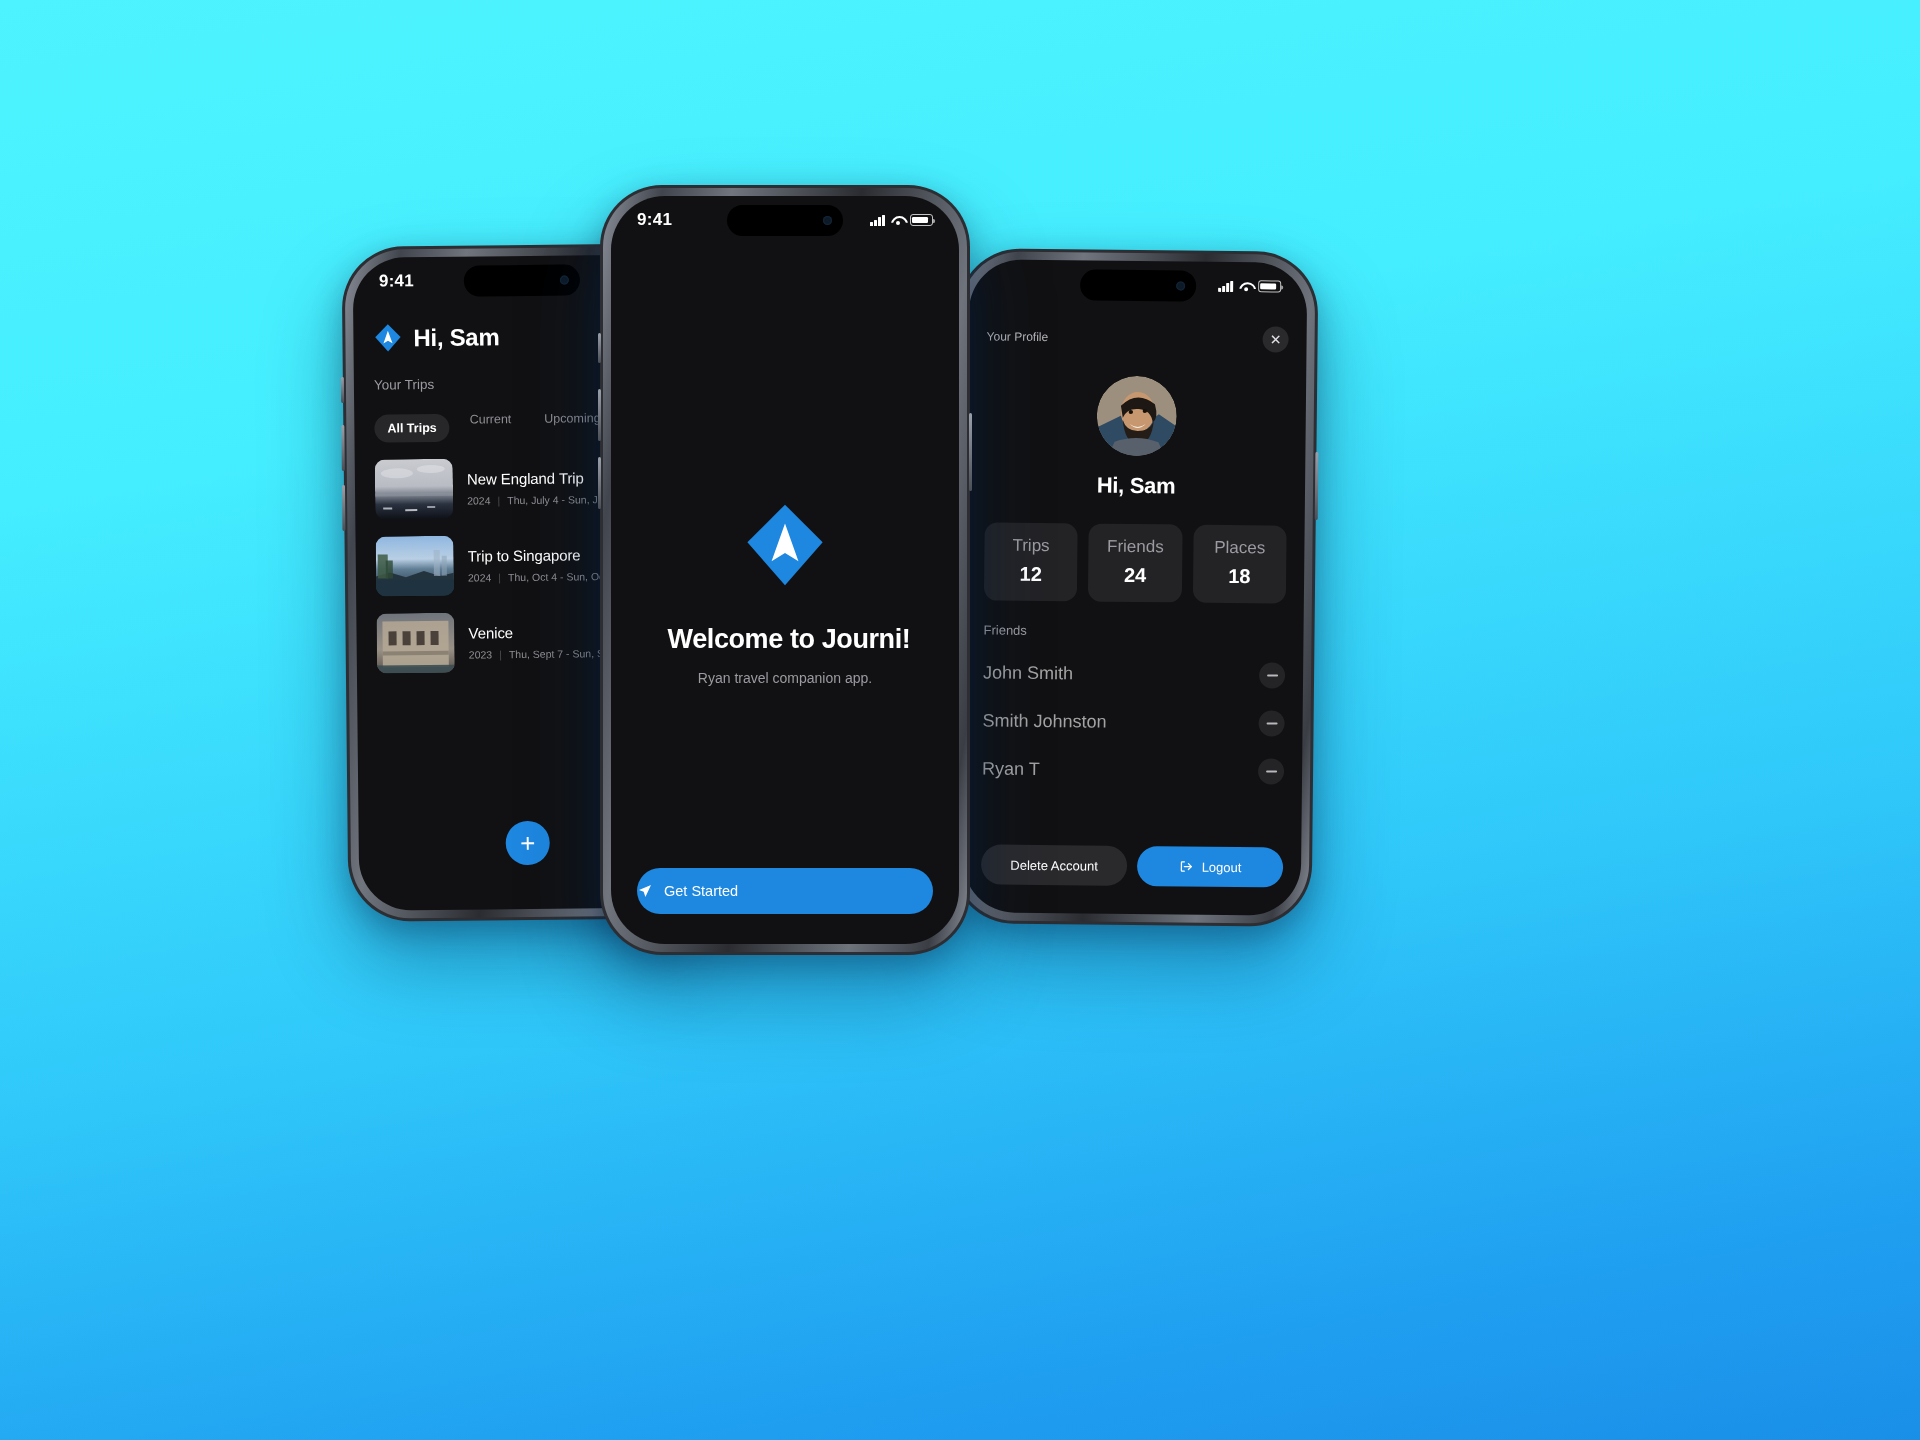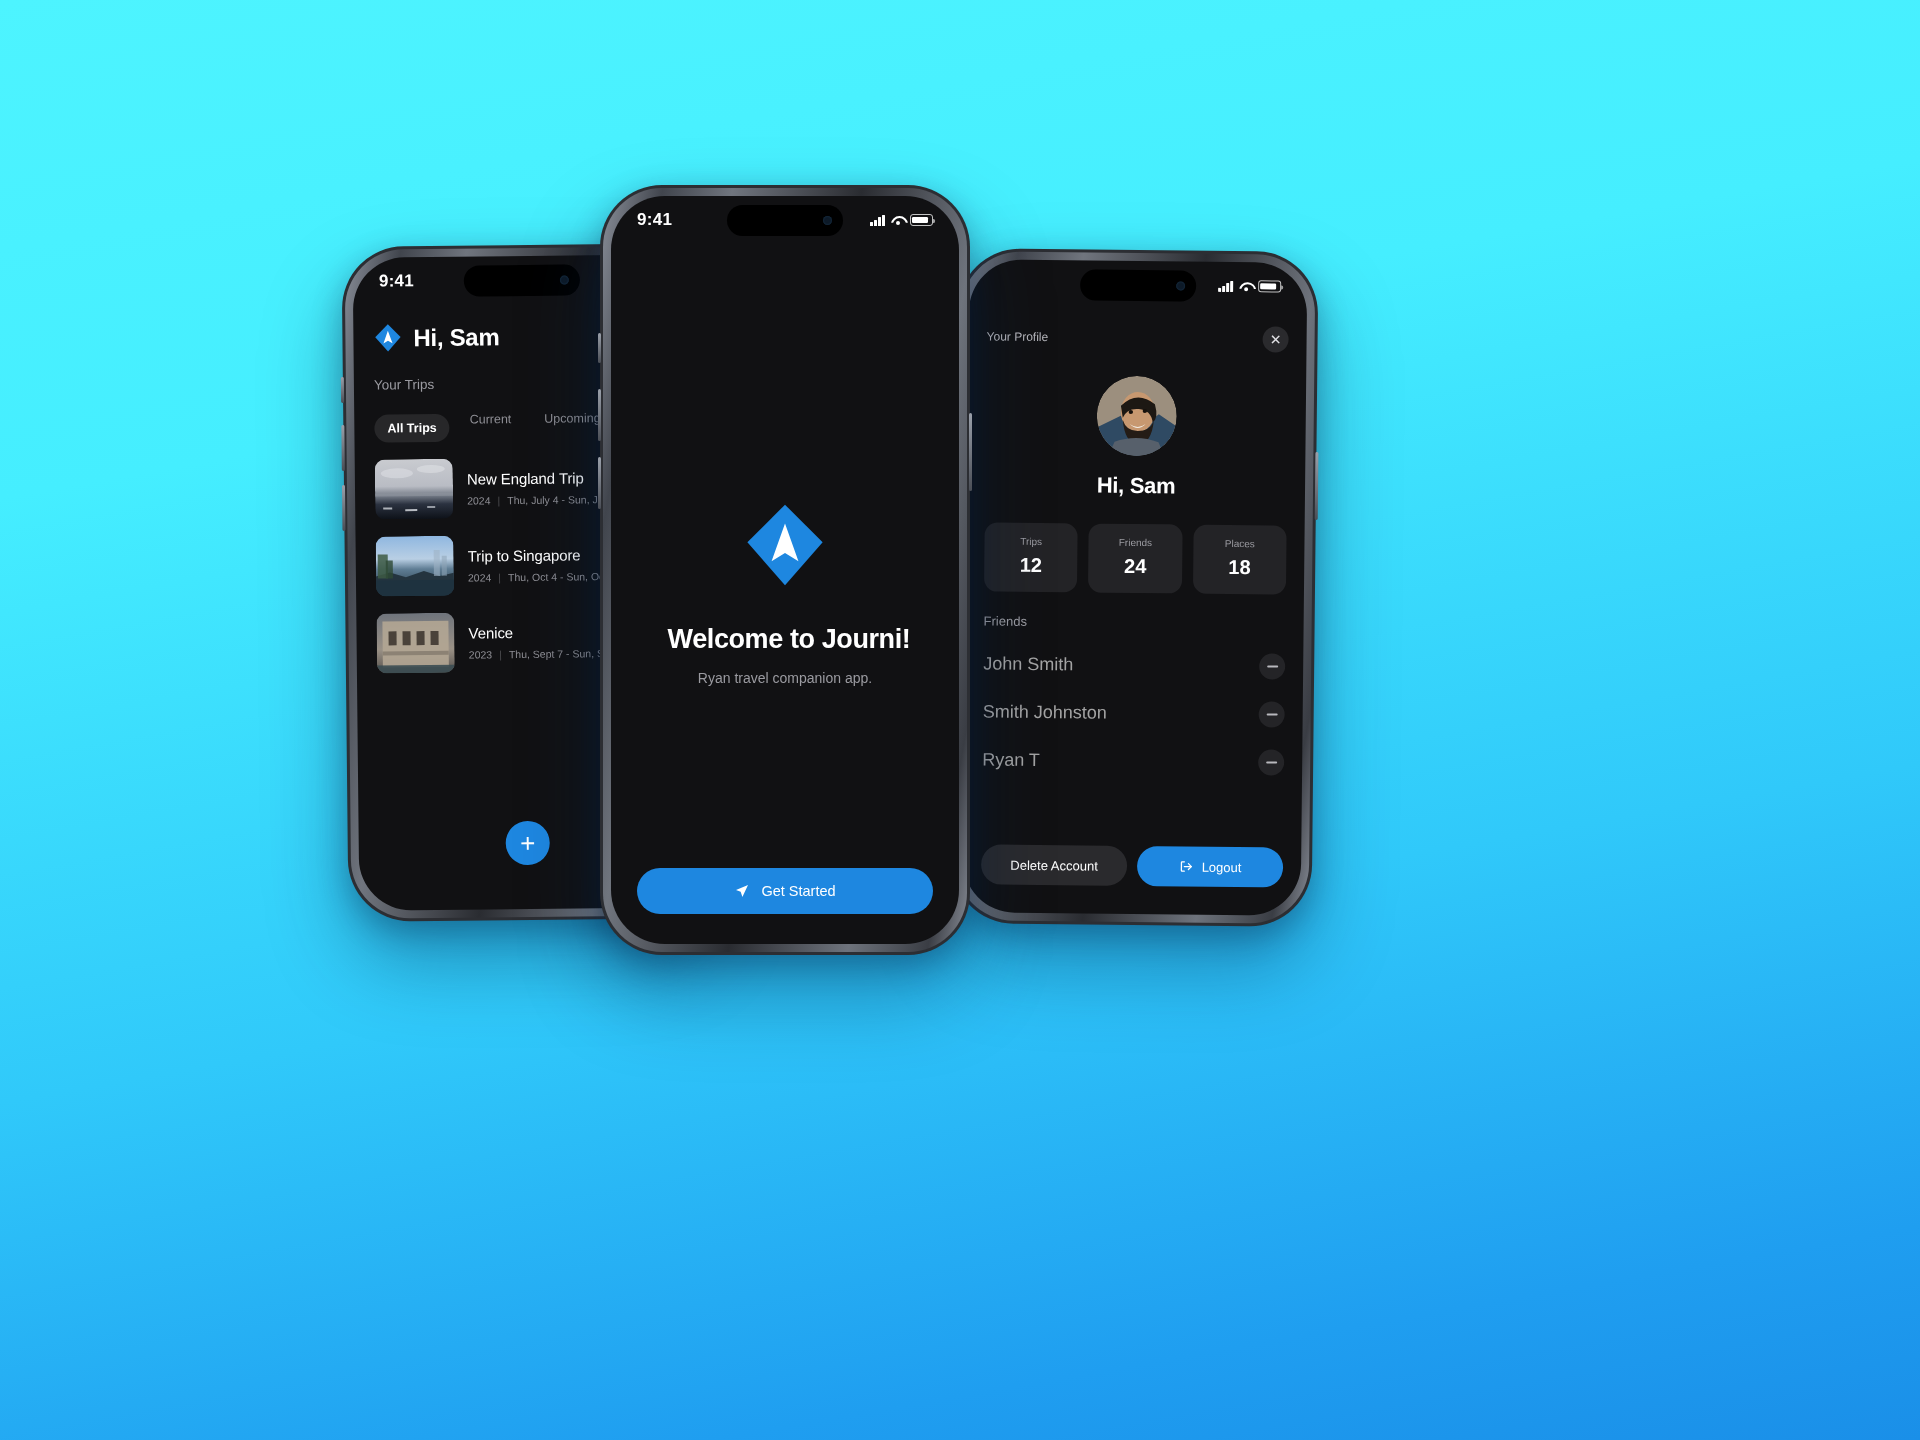--- a/index.html
+++ b/index.html
@@ -90,33 +90,33 @@
 
   
   .welcome{ position:relative; height:calc(100% - 48px); display:flex; flex-direction:column;
     align-items:center; justify-content:center; color:#fff; padding:0 32px;}
   .welcome-logo{ width:86px;height:86px; margin-bottom:36px;}
   .welcome-title{ font-size:27px;font-weight:700;letter-spacing:-.4px;margin-left:8px;}
   .welcome-sub{ margin-top:15px;font-size:14px;color:#9b9ba1;}
   .cta{
     position:absolute; left:26px; right:26px; bottom:30px; height:46px;
     background:#1E87E0; border-radius:999px; display:flex; align-items:center;
-    justify-content:center; gap:11px; color:#fff; font-size:14.5px; font-weight:500;
+    gap:11px; color:#fff; font-size:14.5px; font-weight:500;
   }
   .cta svg{ width:16px;height:16px; }
 
   
   .prof-head{ display:flex;align-items:center;justify-content:space-between; margin-top:12px;}
   .prof-head h2{ font-size:12px;font-weight:400;color:#b6b6bb;}
   .close-btn{ width:26px;height:26px;border-radius:50%;background:#2a2a2d;display:flex;align-items:center;justify-content:center;color:#e2e2e6;font-size:14px;}
   .avatar{ width:80px;height:80px;border-radius:50%;margin:25px auto 0;overflow:hidden;display:block;}
   .prof-name{ text-align:center;font-size:22px;font-weight:700;margin-top:17px;letter-spacing:-.3px;}
   .stats{ display:flex; gap:11px; margin-top:25px; }
   .stat{ flex:1; background:#232326; border-radius:13px; padding:13px 4px 15px; text-align:center;}
-  .stat-label{ font-size:10px;color:#9b9ba1;}
+  .stat-label{ font-size:17px;color:#9b9ba1;}
   .stat-val{ font-size:20px;font-weight:700;margin-top:7px;}
   .friends-label{ margin-top:22px;font-size:13px;color:#9b9ba1;}
   .friend{ display:flex;align-items:center;justify-content:space-between;margin-top:22px;}
   .friend-name{ font-size:18px;color:#a3a3a3;}
   .minus{ width:26px;height:26px;border-radius:50%;background:#242427;display:flex;align-items:center;justify-content:center;}
   .minus i{ display:block;width:11px;height:1.6px;background:#b8b8bd;border-radius:1px;}
   .prof-actions{ position:absolute; left:18px; right:18px; bottom:28px; display:flex; gap:10px;}
   .btn-danger,.btn-primary{
     flex:1;height:40px;border-radius:999px;display:flex;align-items:center;justify-content:center;
     gap:9px;font-size:13px;font-weight:500;color:#fff; white-space:nowrap;

